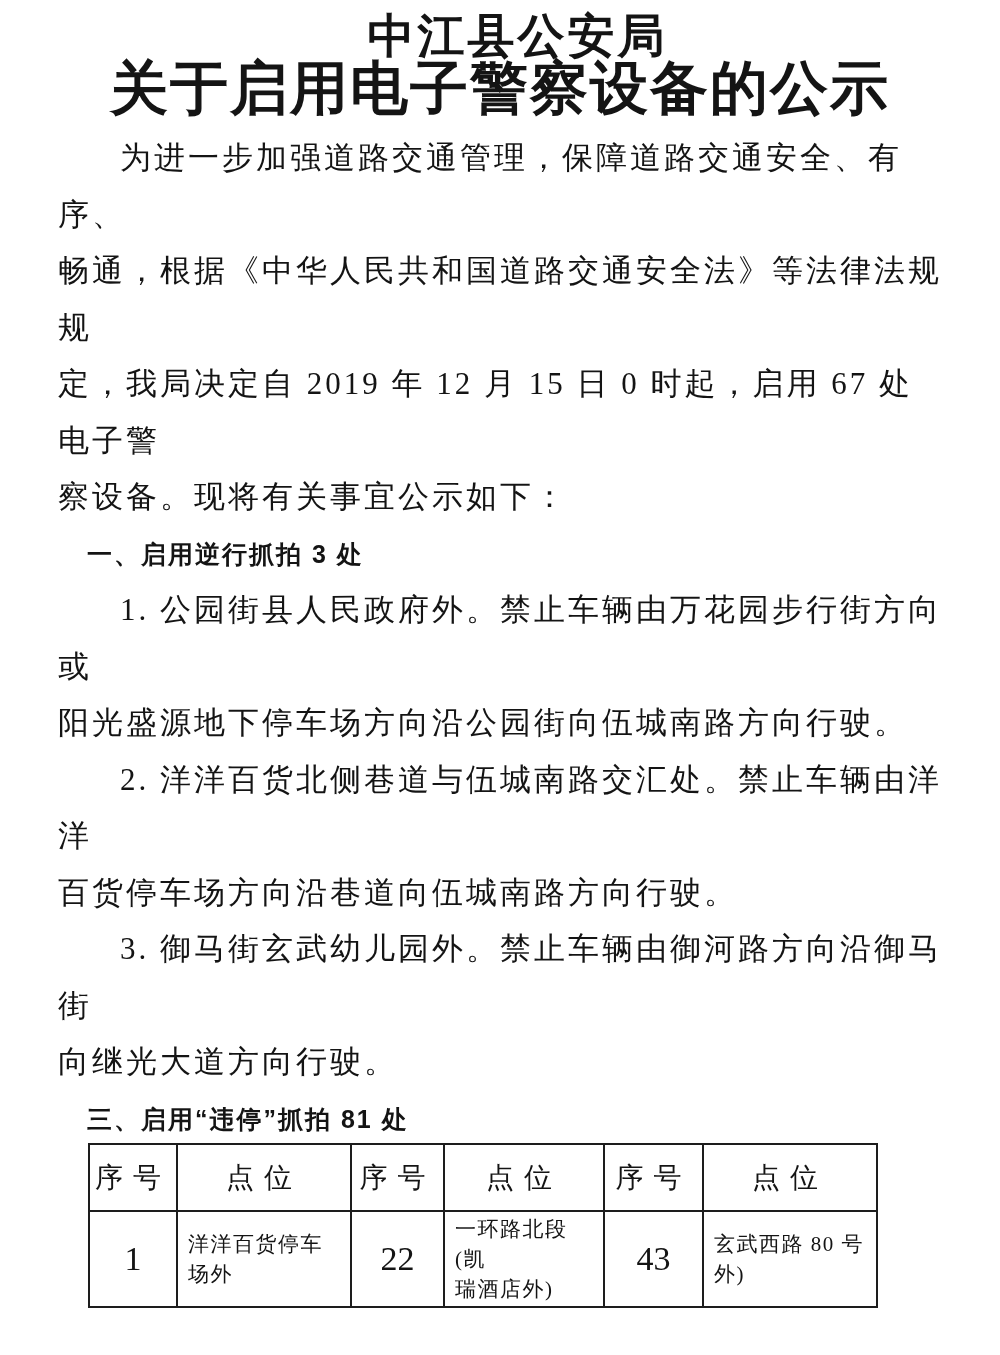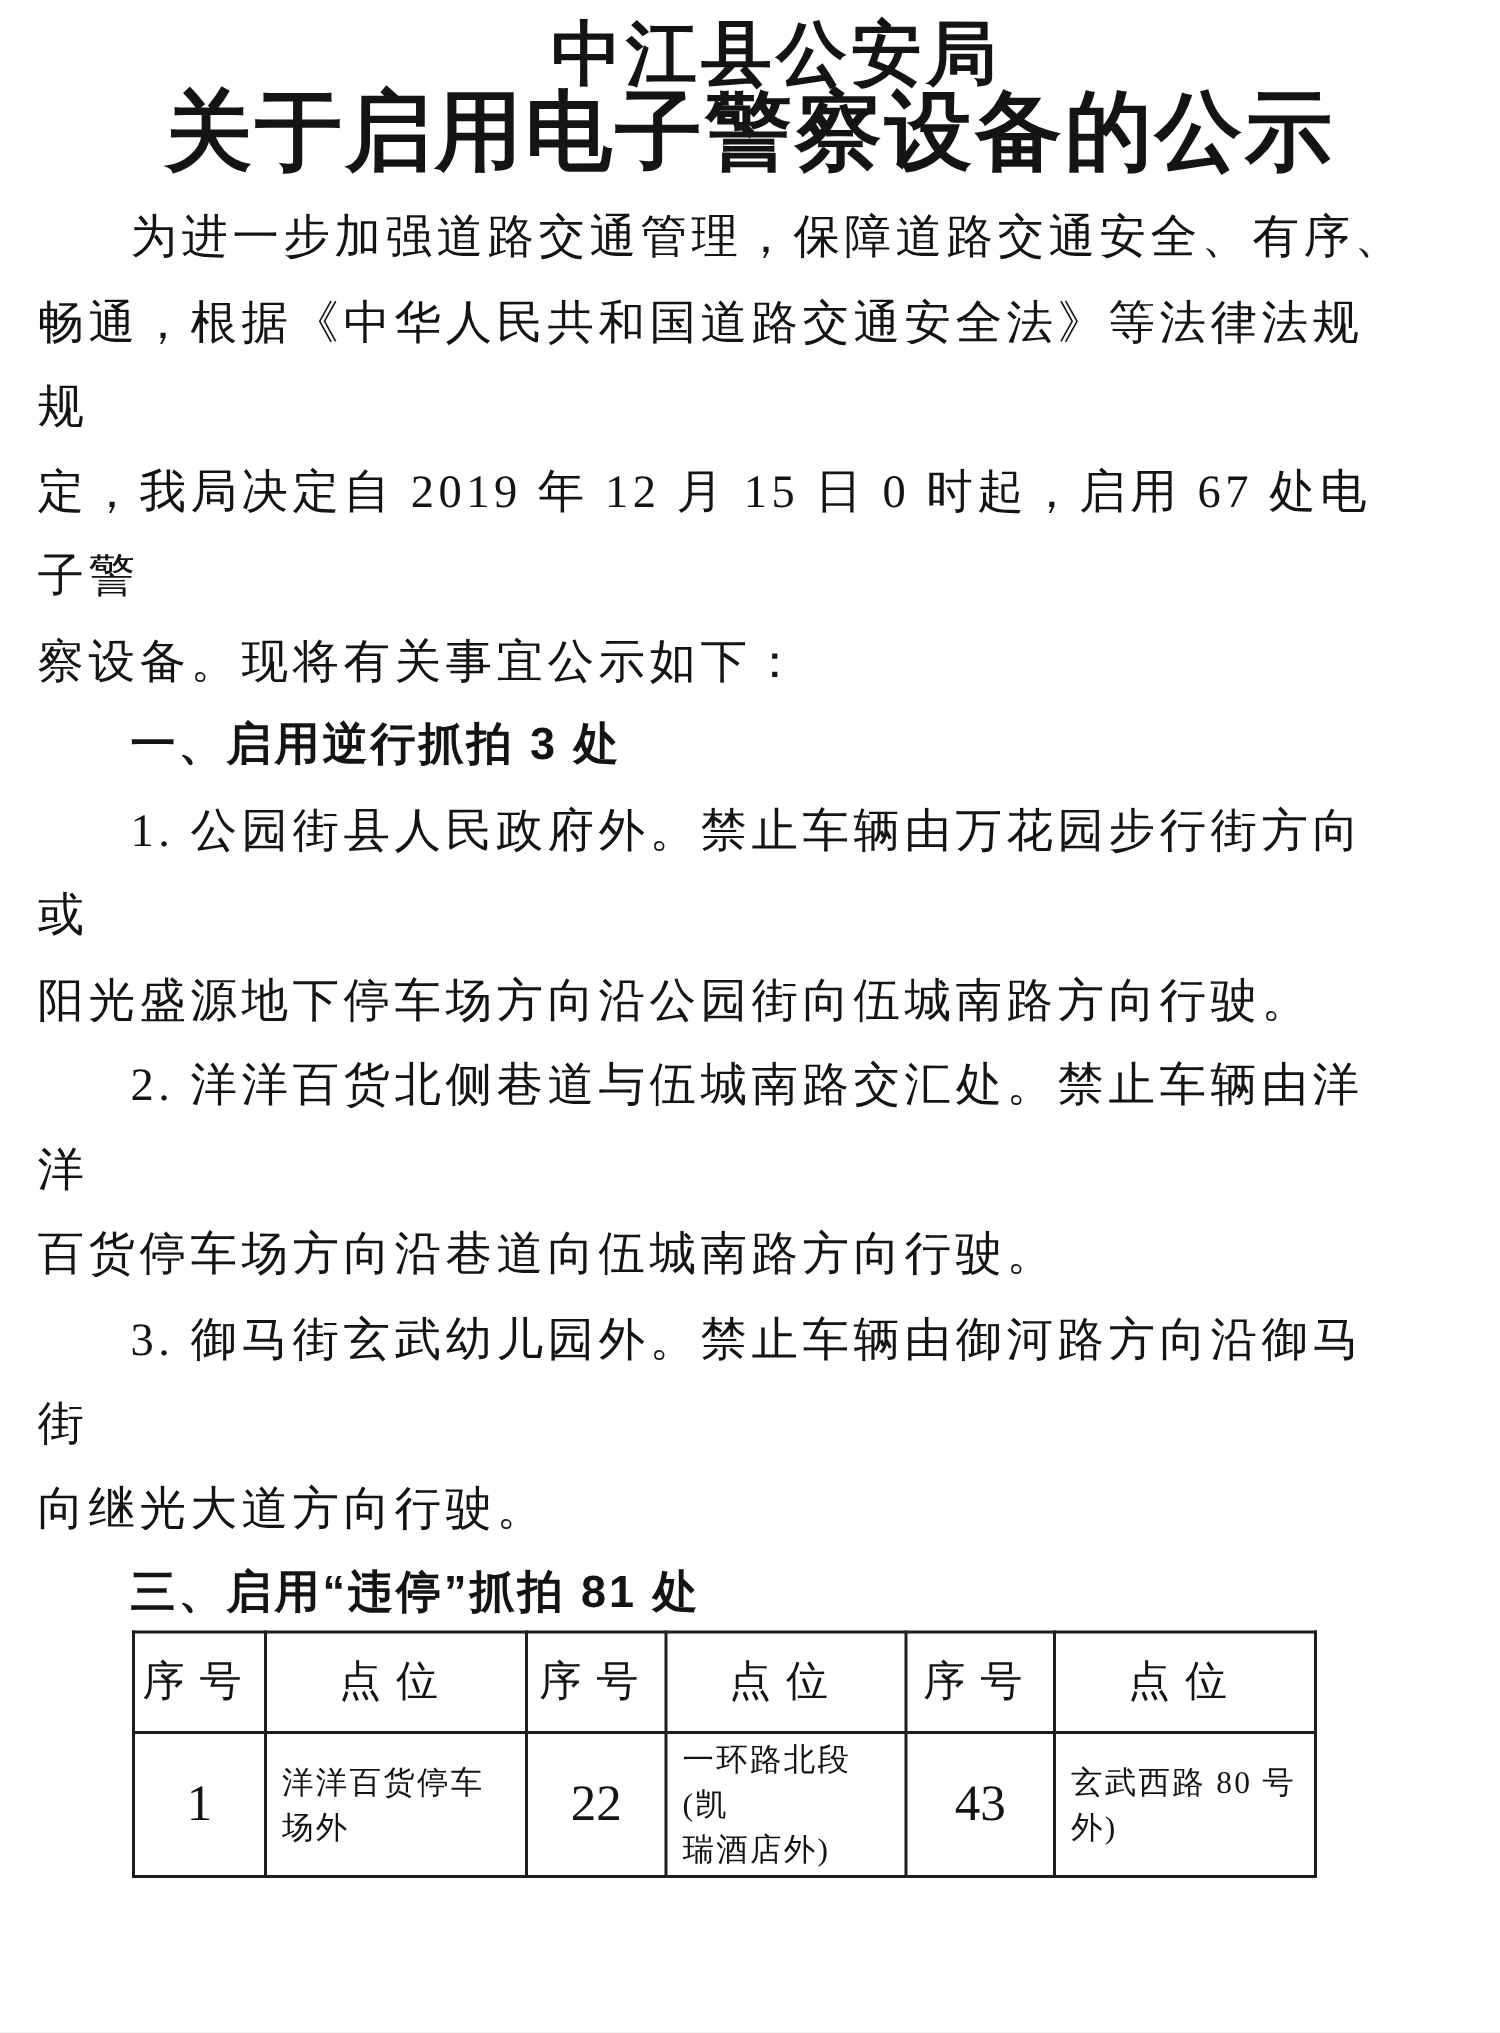--- a/index.html
+++ b/index.html
@@ -31,26 +31,26 @@
   }
   .content { margin: 16px 58px 0 25px; }
   .body {
     margin: 0;
     font-size: 31px;
     line-height: 56.5px;
     letter-spacing: 3px;
     white-space: pre-line;
     text-align: left;
   }
-  .indent { text-indent: 62px; }
+  .indent { text-indent: 62px; margin-left: 33px; }
   h2.sec {
     margin: 0;
     font-family: "Liberation Sans", "DejaVu Sans", sans-serif;
     font-weight: bold;
-    font-size: 30px;
+    font-size: 25px;
     line-height: 56.5px;
     letter-spacing: 2px;
     text-indent: 62px;
   }
   table.loc-table {
     border-collapse: collapse;
     table-layout: fixed;
     margin: -4px 0 0 63px;
     width: 788px;
   }

